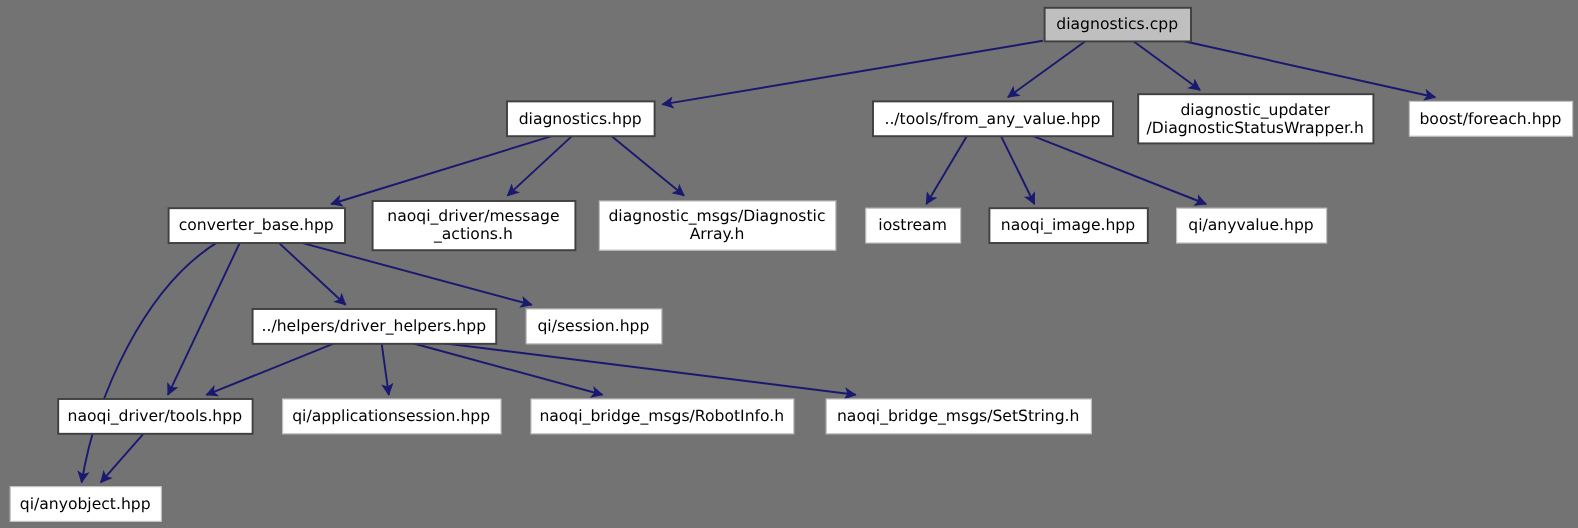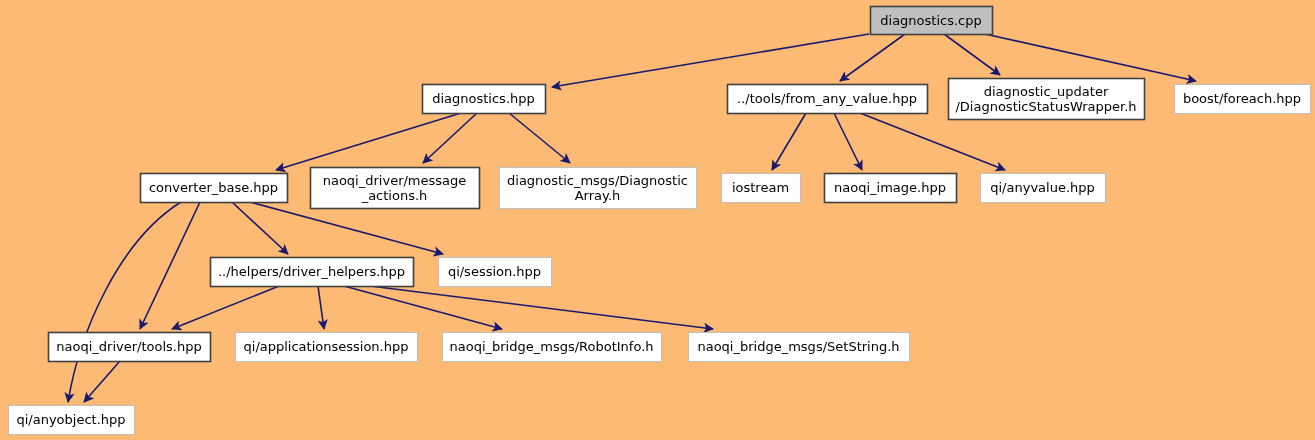--- a/index.html
+++ b/index.html
@@ -1,17 +1,17 @@
 <!DOCTYPE html>
 <html><head>
 <meta charset="utf-8">
 <style>
   html,body{margin:0;padding:0;background:#ffffff;}
   body{font-family:"DejaVu Sans","Liberation Sans",sans-serif;}
-  #graph-root{position:relative;width:1315px;height:440px;background:#fdba74;overflow:hidden;}
+  #graph-root{position:relative;width:1315px;height:440px;background:#737373;overflow:hidden;}
   svg{display:block;}
   .node-label{font-family:"DejaVu Sans","Liberation Sans",sans-serif;font-size:13px;fill:#000000;}
   .edge{fill:none;stroke:#191970;stroke-width:1.6;}
 </style>
 </head>
 <body>
 
 <div id="graph-root">
   <svg id="graph-svg" width="1315" height="440" viewBox="0 0 1315 440">
     <defs>

